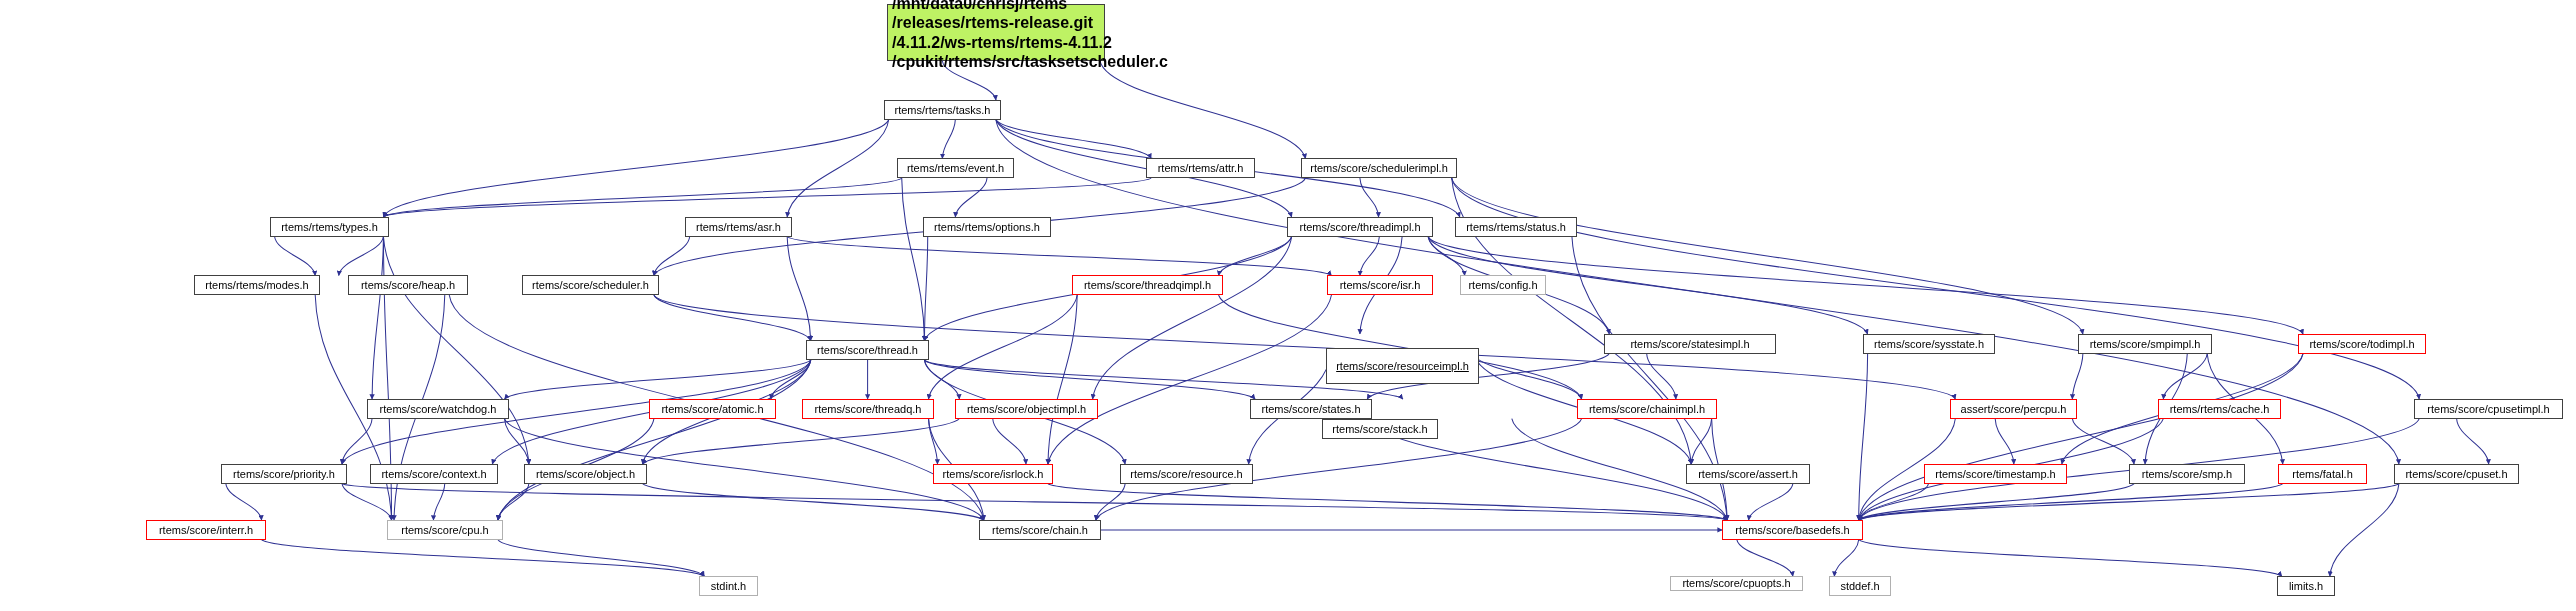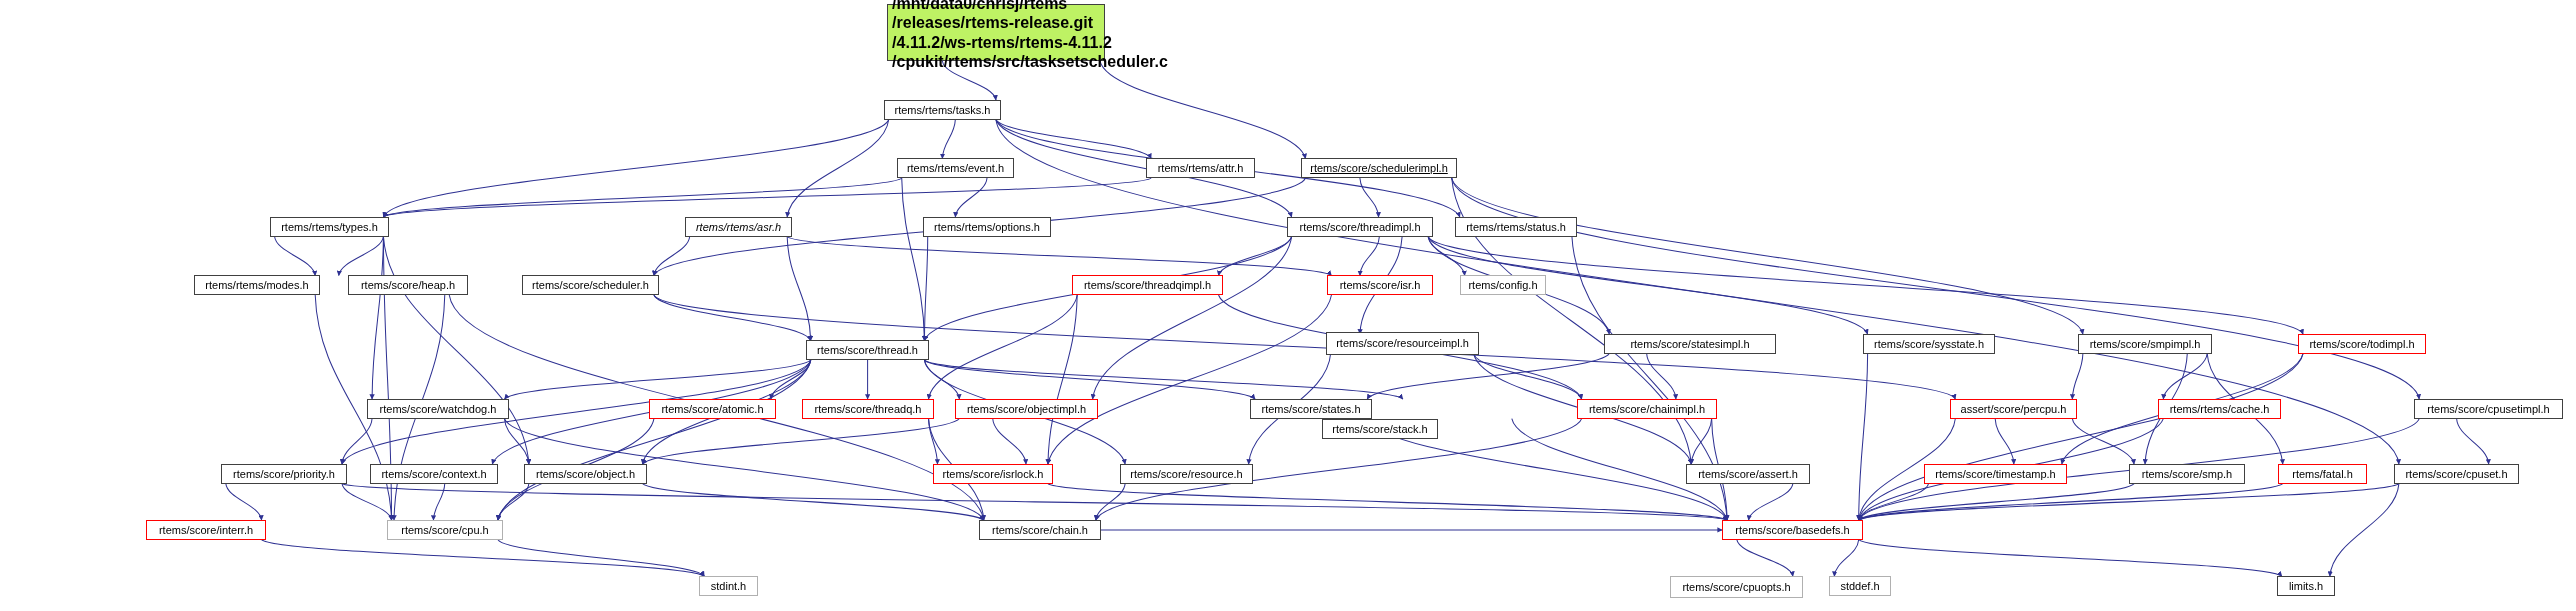--- a/index.html
+++ b/index.html
@@ -184,34 +184,34 @@
       </g>
   </svg>
   <div id="nodes">
       <div class="node root" style="left: 887px; top: 4.1px; width: 218px; height: 57px;">/mnt/data0/chrisj/rtems
 /releases/rtems-release.git
 /4.11.2/ws-rtems/rtems-4.11.2
 /cpukit/rtems/src/tasksetscheduler.c</div>
       <div class="node black" style="left: 884px; top: 100px; width: 117px; height: 19.5px;">rtems/rtems/tasks.h</div>
       <div class="node black" style="left: 897px; top: 158px; width: 117px; height: 19.5px;">rtems/rtems/event.h</div>
       <div class="node black" style="left: 1146px; top: 158px; width: 109px; height: 19.5px;">rtems/rtems/attr.h</div>
-      <div class="node black" style="left: 1301px; top: 158px; width: 156px; height: 19.5px; text-decoration: underline;">rtems/score/schedulerimpl.h</div>
+      <div class="node black" style="left: 1301px; top: 158px; width: 156px; height: 19.5px;">rtems/score/schedulerimpl.h</div>
       <div class="node black" style="left: 270px; top: 217px; width: 119px; height: 19.5px;">rtems/rtems/types.h</div>
-      <div class="node black" style="left: 685px; top: 217px; width: 107px; height: 19.5px; font-style: italic;">rtems/rtems/asr.h</div>
+      <div class="node black" style="left: 685px; top: 217px; width: 107px; height: 19.5px;">rtems/rtems/asr.h</div>
       <div class="node black" style="left: 923px; top: 217px; width: 128px; height: 19.5px;">rtems/rtems/options.h</div>
       <div class="node black" style="left: 1287px; top: 217px; width: 146px; height: 19.5px;">rtems/score/threadimpl.h</div>
       <div class="node black" style="left: 1455px; top: 217px; width: 122px; height: 19.5px;">rtems/rtems/status.h</div>
       <div class="node black" style="left: 194px; top: 275px; width: 126px; height: 19.5px;">rtems/rtems/modes.h</div>
       <div class="node black" style="left: 348px; top: 275px; width: 120px; height: 19.5px;">rtems/score/heap.h</div>
       <div class="node black" style="left: 522px; top: 275px; width: 137px; height: 19.5px;">rtems/score/scheduler.h</div>
       <div class="node red" style="left: 1072px; top: 275px; width: 151px; height: 19.5px;">rtems/score/threadqimpl.h</div>
       <div class="node red" style="left: 1327px; top: 275px; width: 106px; height: 19.5px;">rtems/score/isr.h</div>
       <div class="node gray" style="left: 1460px; top: 275px; width: 86px; height: 19.5px;">rtems/config.h</div>
       <div class="node black" style="left: 806px; top: 340px; width: 123px; height: 19.5px;">rtems/score/thread.h</div>
-      <div class="node black" style="left: 1326px; top: 332px; width: 153px; height: 23px;">rtems/score/resourceimpl.h</div>
+      <div class="node black" style="left: 1326px; top: 348px; width: 153px; height: 36px; text-decoration: underline;">rtems/score/resourceimpl.h</div>
       <div class="node black" style="left: 1604px; top: 334px; width: 172px; height: 19.5px;">rtems/score/statesimpl.h</div>
       <div class="node black" style="left: 1863px; top: 334px; width: 132px; height: 19.5px;">rtems/score/sysstate.h</div>
       <div class="node black" style="left: 2078px; top: 334px; width: 134px; height: 19.5px;">rtems/score/smpimpl.h</div>
       <div class="node red" style="left: 2298px; top: 334px; width: 128px; height: 19.5px;">rtems/score/todimpl.h</div>
       <div class="node black" style="left: 367px; top: 399px; width: 142px; height: 19.5px;">rtems/score/watchdog.h</div>
       <div class="node red" style="left: 649px; top: 399px; width: 127px; height: 19.5px;">rtems/score/atomic.h</div>
       <div class="node red" style="left: 802px; top: 399px; width: 132px; height: 19.5px; text-align: right;">rtems/score/threadq.h</div>
       <div class="node red" style="left: 955px; top: 399px; width: 143px; height: 19.5px;">rtems/score/objectimpl.h</div>
       <div class="node black" style="left: 1250px; top: 399px; width: 122px; height: 19.5px;">rtems/score/states.h</div>
       <div class="node black" style="left: 1322px; top: 399px; width: 116px; height: 19.5px; margin-top: 20px;">rtems/score/stack.h</div>
@@ -227,18 +227,18 @@
       <div class="node black" style="left: 1686px; top: 464px; width: 124px; height: 19.5px;">rtems/score/assert.h</div>
       <div class="node red" style="left: 1924px; top: 464px; width: 143px; height: 19.5px;">rtems/score/timestamp.h</div>
       <div class="node black" style="left: 2129px; top: 464px; width: 116px; height: 19.5px;">rtems/score/smp.h</div>
       <div class="node red" style="left: 2278px; top: 464px; width: 89px; height: 19.5px;">rtems/fatal.h</div>
       <div class="node black" style="left: 2394px; top: 464px; width: 125px; height: 19.5px;">rtems/score/cpuset.h</div>
       <div class="node red" style="left: 146px; top: 520px; width: 120px; height: 19.5px;">rtems/score/interr.h</div>
       <div class="node gray" style="left: 387px; top: 520px; width: 116px; height: 19.5px;">rtems/score/cpu.h</div>
       <div class="node black" style="left: 979px; top: 520px; width: 122px; height: 19.5px;">rtems/score/chain.h</div>
       <div class="node red" style="left: 1722px; top: 520px; width: 141px; height: 19.5px;">rtems/score/basedefs.h</div>
       <div class="node gray" style="left: 699px; top: 576px; width: 59px; height: 19.5px;">stdint.h</div>
-      <div class="node gray" style="left: 1670px; top: 576px; width: 133px; height: 22px;">rtems/score/cpuopts.h</div>
+      <div class="node gray" style="left: 1670px; top: 576px; width: 133px; height: 15px;">rtems/score/cpuopts.h</div>
       <div class="node gray" style="left: 1829px; top: 576px; width: 62px; height: 19.5px;">stddef.h</div>
       <div class="node black" style="left: 2277px; top: 576px; width: 58px; height: 19.5px;">limits.h</div>
     </div>
 </div>
 
 
 </body></html>

